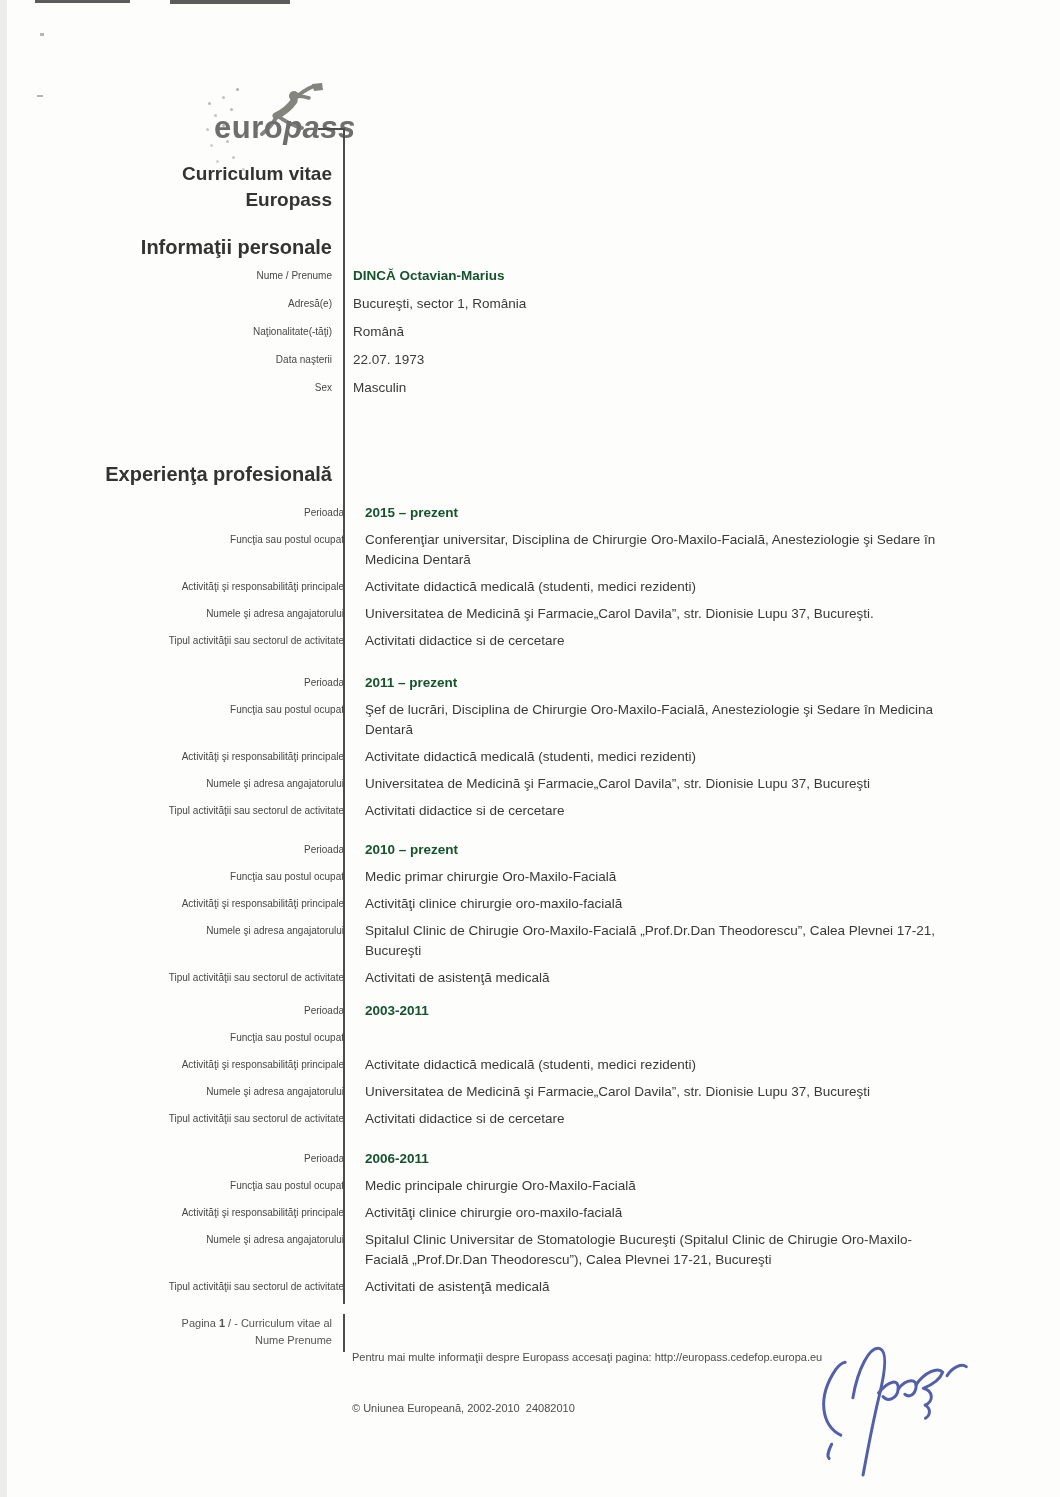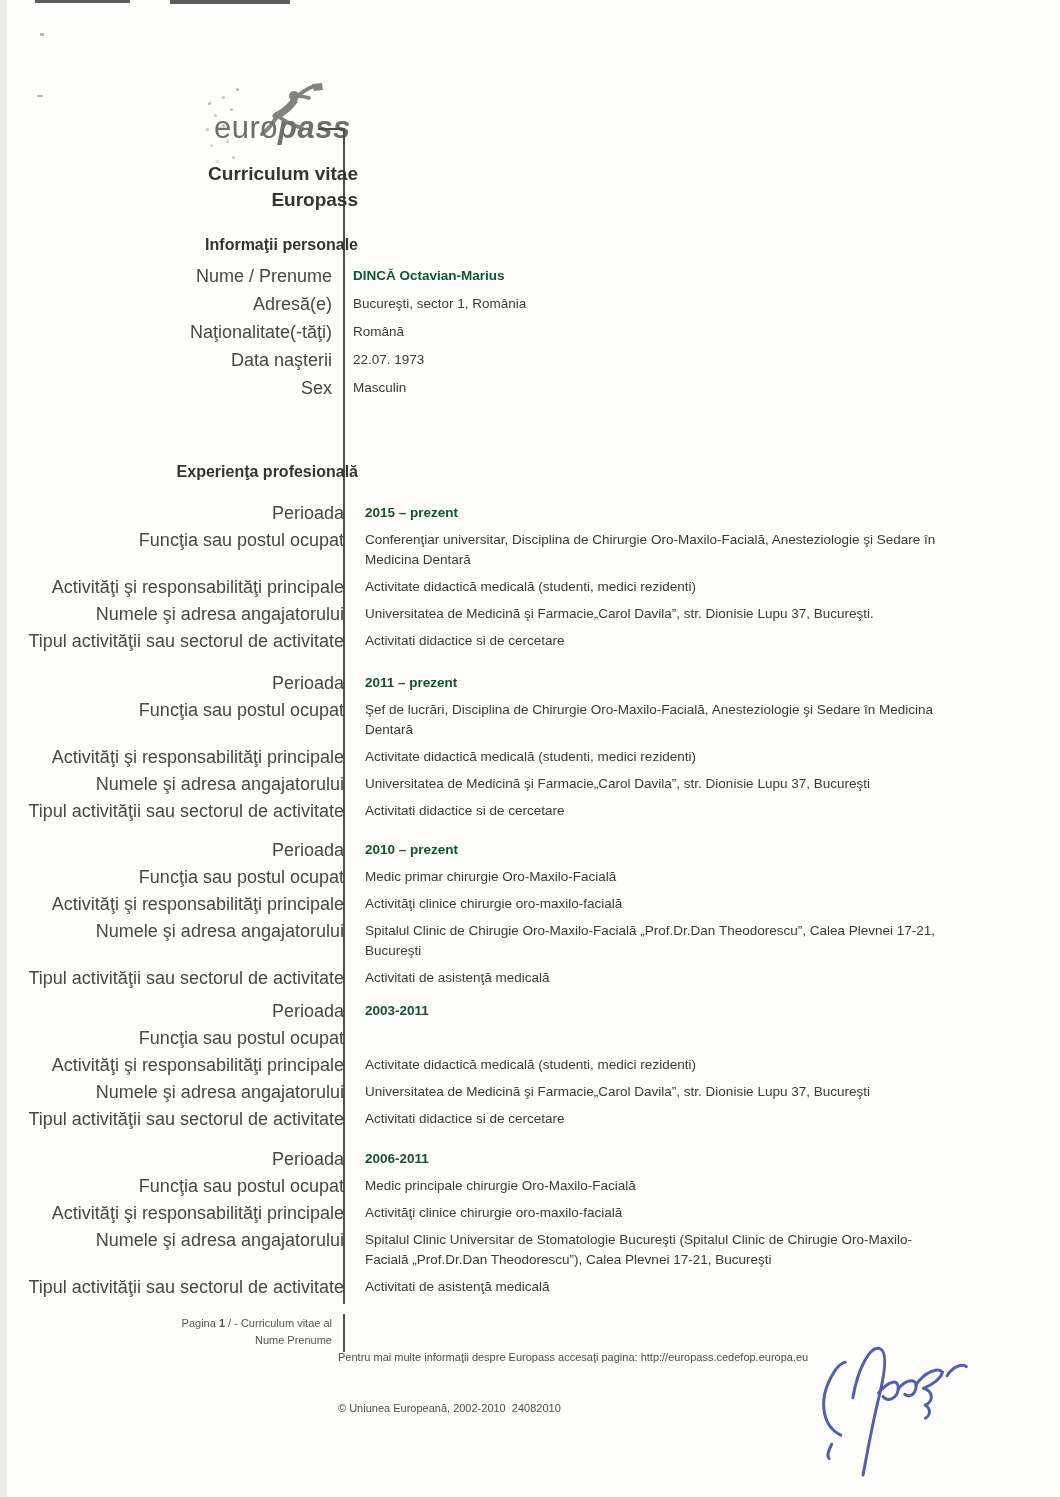--- a/index.html
+++ b/index.html
@@ -15,45 +15,45 @@
   .speck{position:absolute;background:#b7b7b5;}
 
   
   .logo{position:absolute;left:190px;top:84px;width:175px;height:70px;}
   .logo-figure{position:absolute;left:48px;top:-2px;}
   .logo-dots{position:absolute;left:18px;top:18px;width:3px;height:3px;border-radius:50%;background:#b9b9b7;
     box-shadow: 14px -6px 0 #c2c2c0, 28px -14px 0 #b0b0ae, 6px 12px 0 #c6c6c4, 22px 6px 0 #bcbcba,
                 -2px 26px 0 #c9c9c7, 14px 22px 0 #b4b4b2, 2px 42px 0 #cfcfcd, 18px 38px 0 #c2c2c0,
                 8px 58px 0 #d2d2d0, 24px 54px 0 #c6c6c4, 34px 66px 0 #cccccb;}
   .logo-word{position:absolute;left:24px;top:26px;font-size:31px;letter-spacing:.5px;color:#6e6e6c;white-space:nowrap;}
-  .logo-word .p1{font-weight:400;}
+  .logo-word .p1{font-weight:700;}
   .logo-word .p2{font-weight:700;font-style:italic;}
   .bracket-h{position:absolute;left:318px;top:128px;width:27px;height:2px;background:#4c4c4a;}
   .divider-main{position:absolute;left:343px;top:128px;width:2px;height:1176px;background:#4c4c4a;}
   .divider-footer{position:absolute;left:343px;top:1314px;width:2px;height:38px;background:#4c4c4a;}
 
-  .right-align{position:absolute;left:0;width:332px;text-align:right;padding-left:26px;}
+  .right-align{position:absolute;left:0;width:332px;text-align:right;}
   .doc-title{top:161px;font-size:19px;font-weight:700;color:#333331;line-height:26px;}
-  .sec-heading{font-size:16px;font-weight:700;color:#333331;}
+  .sec-heading{font-size:20px;font-weight:700;color:#333331;}
   .h-personal{top:236px;}
   .h-exp{top:463px;}
 
   .row{display:flex;align-items:flex-start;margin-bottom:8px;}
-  .row .lbl{width:332px;flex:0 0 332px;text-align:right;font-size:18px;line-height:20px;color:#474745;}
+  .row .lbl{width:332px;flex:0 0 332px;text-align:right;font-size:10px;line-height:20px;color:#474745;}
   .row .val{margin-left:21px;width:590px;font-size:13.5px;line-height:20px;color:#3a3a38;}
   .val.b{font-weight:700;color:#14532d;}
 
   .personal-rows{position:absolute;left:0;top:266px;width:960px;}
   .exp-block{position:absolute;left:0;width:960px;}
   .exp-block .row{margin-bottom:7px;padding-left:12px;}
   .gap-top{margin-top:6px;}
 
   .footer{position:absolute;left:0;top:1315px;width:1000px;display:flex;}
   .footer .f-left{width:332px;flex:0 0 332px;text-align:right;font-size:11px;line-height:17px;color:#555553;}
-  .footer .f-right{margin-left:6px;font-size:11px;line-height:17px;color:#4c4c4a;white-space:pre-wrap;}
+  .footer .f-right{margin-left:20px;font-size:11px;line-height:17px;color:#4c4c4a;white-space:pre-wrap;}
   .f-left .pg b{font-weight:700;}
 
   .signature{position:absolute;left:798px;top:1328px;transform:rotate(-6deg);}
 </style>
 </head>
 <body>
 
 <div class="page">
 
   <div class="edge-strip"></div>

